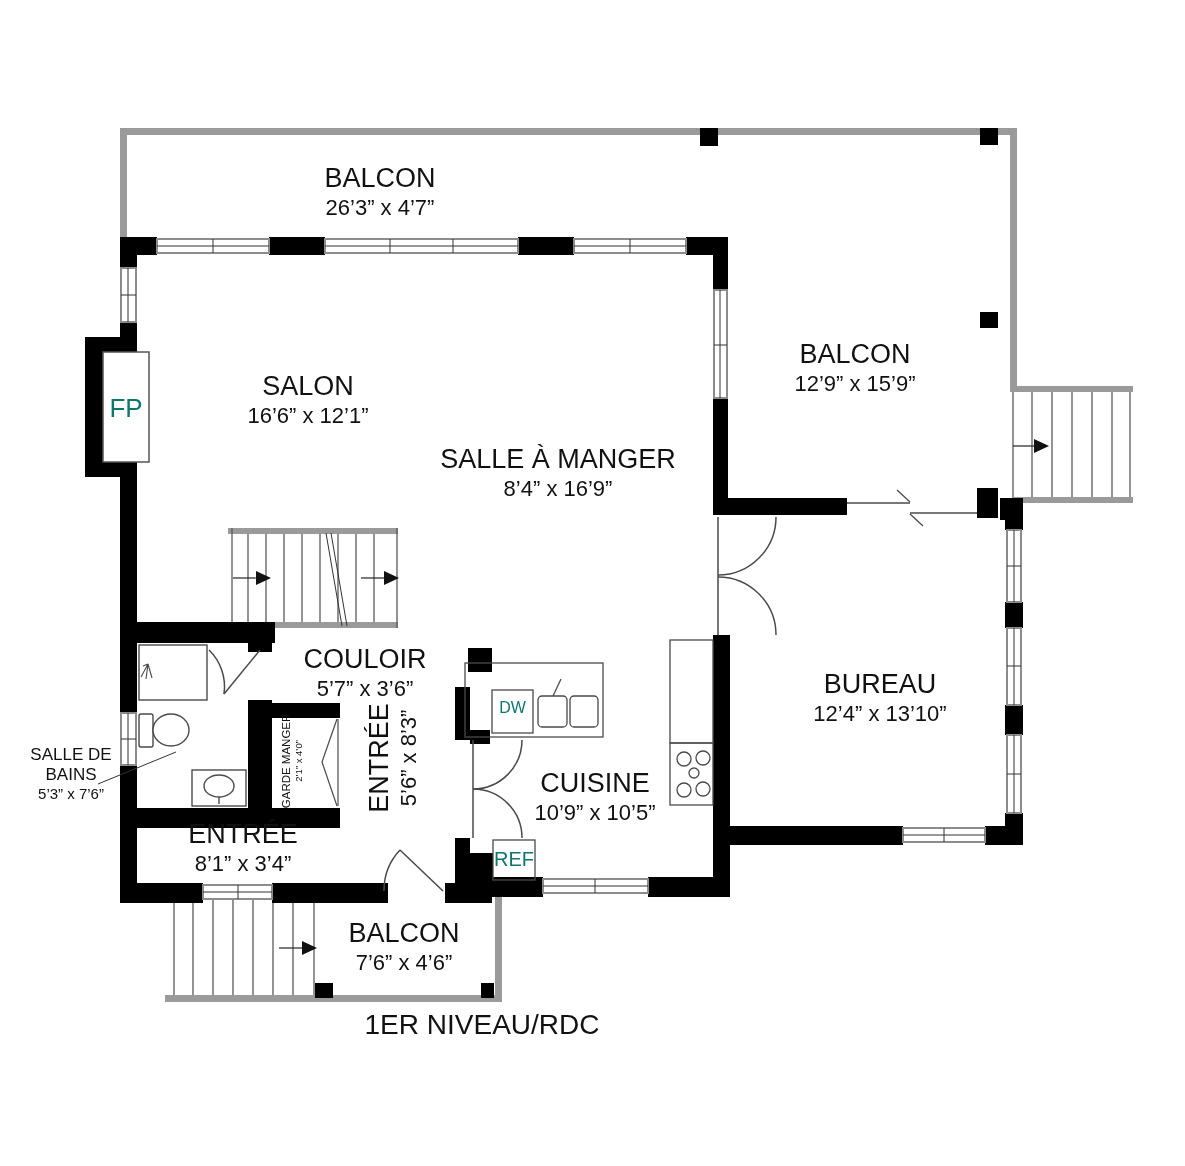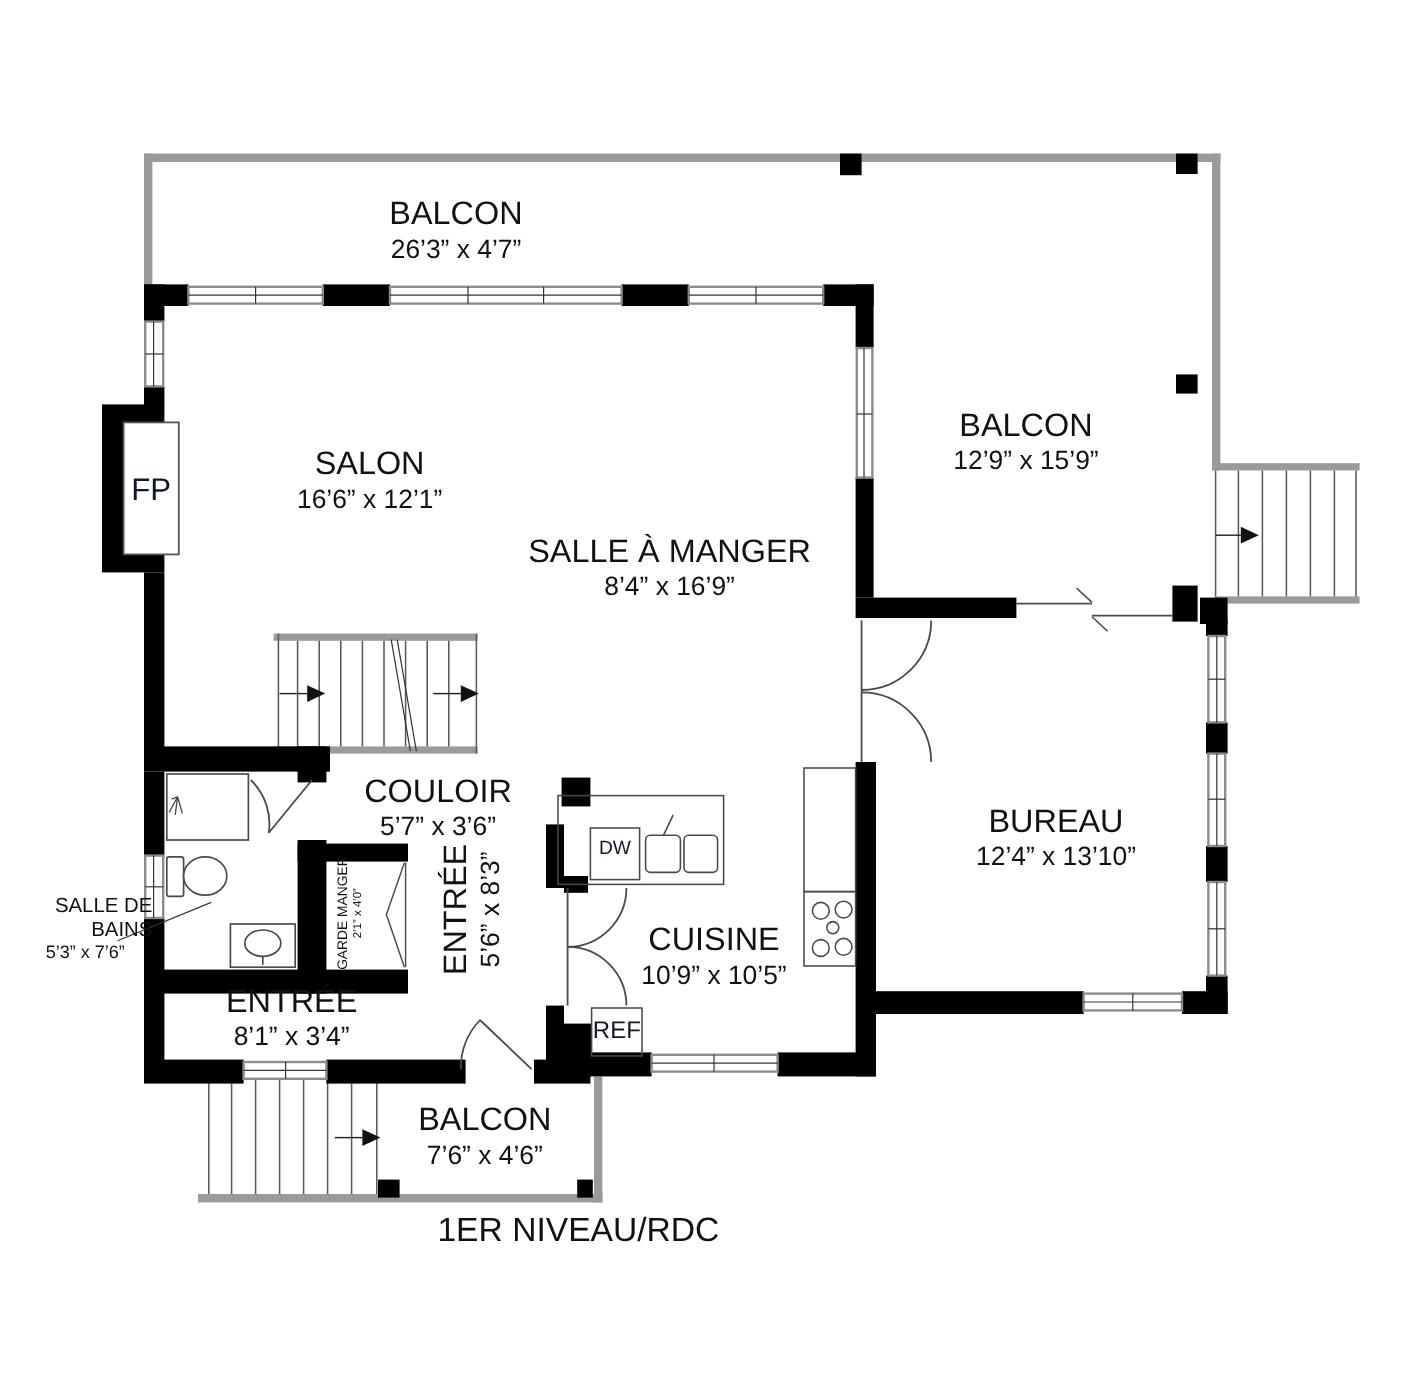--- a/index.html
+++ b/index.html
@@ -3,27 +3,27 @@
 <meta charset="utf-8">
 <style>
   html,body{margin:0;padding:0;background:#fff;}
   .plan{position:relative;width:1185px;height:1166px;background:#ffffff;
         font-family:"Liberation Sans",sans-serif;overflow:hidden;color:#111;}
   svg.draw{position:absolute;left:0;top:0;}
   .lbl{position:absolute;text-align:center;color:#111;line-height:1.18;white-space:nowrap;}
   .lbl .nm{font-size:27px;}
   .lbl .dm{font-size:22px;}
   .lbl.small{white-space:normal;}
-  .lbl.small .nm{font-size:17px;line-height:1.15;text-align:right;}
+  .lbl.small .nm{font-size:17px;line-height:1.15;}
   .lbl.small .dm{font-size:15px;margin-top:1px;}
   .lbl.tiny .nm{font-size:11.5px;line-height:1.1;}
   .lbl.tiny .dm{font-size:9.5px;}
   .lbl.rot{transform:rotate(-90deg);transform-origin:center center;}
   .lbl.title .nm{font-size:28px;}
-  .fixlbl{position:absolute;text-align:center;color:#0f172a;}
+  .fixlbl{position:absolute;text-align:center;color:#0f766e;}
   .fp-lbl{font-size:26px;}
   .dw-lbl{font-size:16px;}
   .ref-lbl{font-size:20px;}
 </style>
 </head>
 <body>
 
 <div class="plan">
 
 <svg class="draw" width="1185" height="1166" viewBox="0 0 1185 1166">

